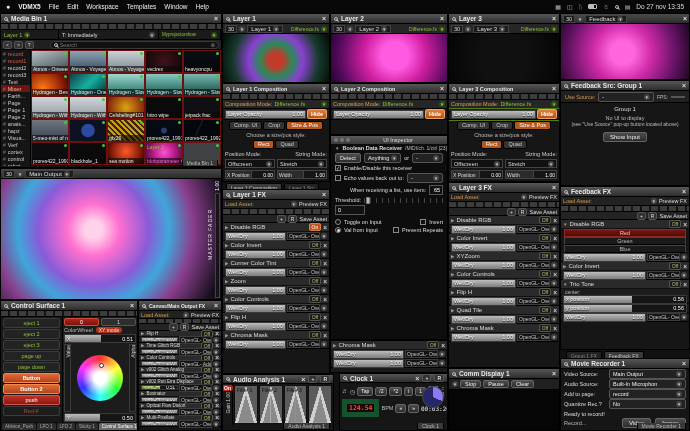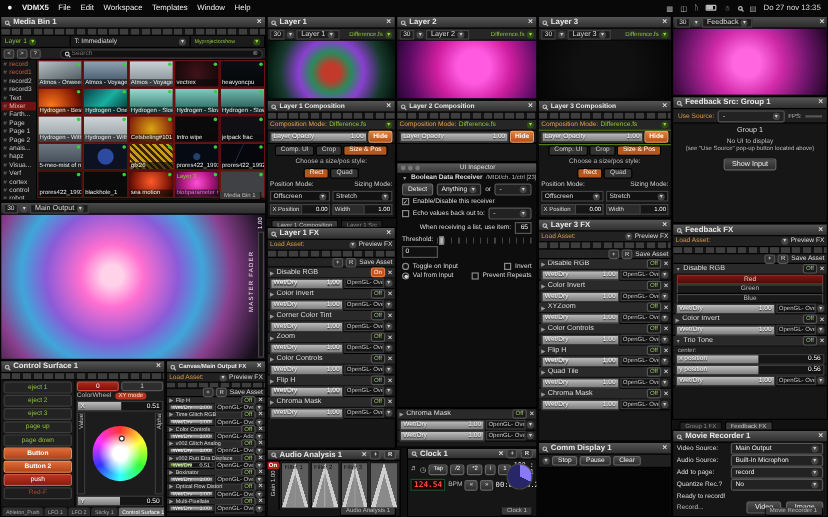--- a/index.html
+++ b/index.html
@@ -94,21 +94,21 @@
   .wheel{width:46px;height:46px;border-radius:50%;background:radial-gradient(circle,#fff 0 18%,transparent 55%),conic-gradient(#f33,#ff3,#3f3,#3ff,#33f,#f3f,#f33)}
   .vslider{width:7px;background:#1a1a1a;border:1px solid #3a3a3a;position:relative;display:flex;align-items:flex-start;justify-content:center}
   
   .fcell{position:relative;background:#5c5c5c;border:1px solid #111;overflow:hidden}
   .ftri{position:absolute;inset:0;background:linear-gradient(to bottom right,transparent 49%,#cfcfcf 50%) left/50% 100% no-repeat,linear-gradient(to bottom left,transparent 49%,#cfcfcf 50%) right/50% 100% no-repeat}
   .ftri2{position:absolute;left:15%;right:15%;top:25%;bottom:0;background:linear-gradient(to bottom right,transparent 49%,#8a8a8a 50%) left/50% 100% no-repeat,linear-gradient(to bottom left,transparent 49%,#8a8a8a 50%) right/50% 100% no-repeat}
   .flab{position:absolute;top:1px;left:2px;font-size:5px;color:#111;z-index:2}
   .onbadge{background:#b02418;color:#fff;font-size:5px;padding:0 2px;border-radius:2px;font-weight:bold}
   
   .ckbtn{background:linear-gradient(#4c4c4c,#2c2c2c);border:1px solid #666;border-radius:2px;color:#eee;font-size:5px;padding:0 3px;line-height:7px}
-  .bpm{background:#1a0503;border:1px solid #14532d;color:#ff4a38;font-family:"DejaVu Sans Mono",monospace;font-size:6.5px;padding:0 2px;font-weight:bold}
+  .bpm{background:#1a0503;border:5px solid #14532d;color:#ff4a38;font-family:"DejaVu Sans Mono",monospace;font-size:6.5px;padding:0 2px;font-weight:bold}
   .tc{color:#eee;font-family:"DejaVu Sans Mono",monospace;font-size:6px}
   .pie{width:22px;height:22px;border-radius:50%;background:conic-gradient(#8a7af5 0 115deg,#262668 115deg 360deg);border:1px solid #444}
   .dim6{font-size:5.5px;color:#bbb}
   .center{display:flex;align-items:center;justify-content:center}
 </style>
 </head>
 <body>
 
 <div id="app">
 

